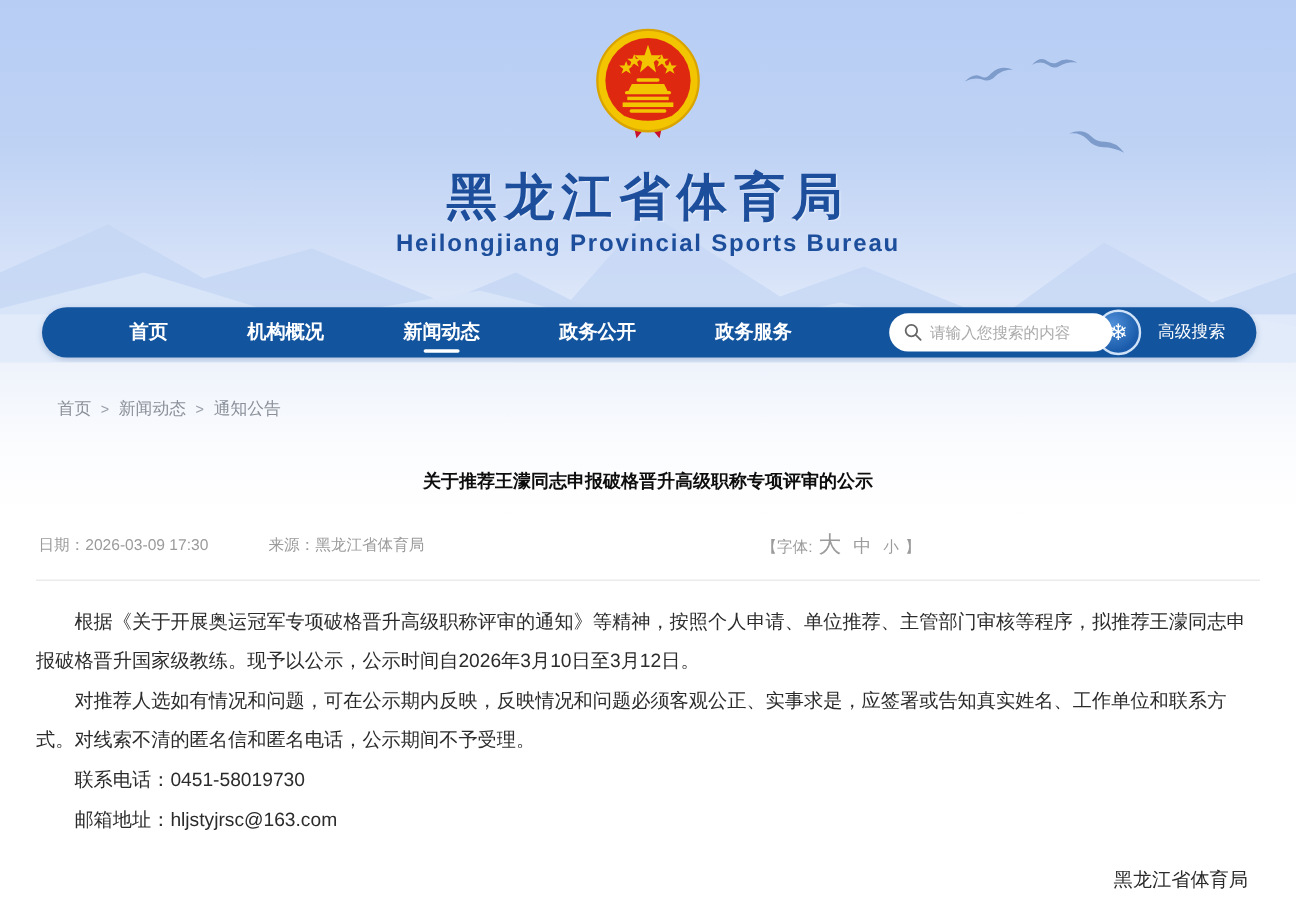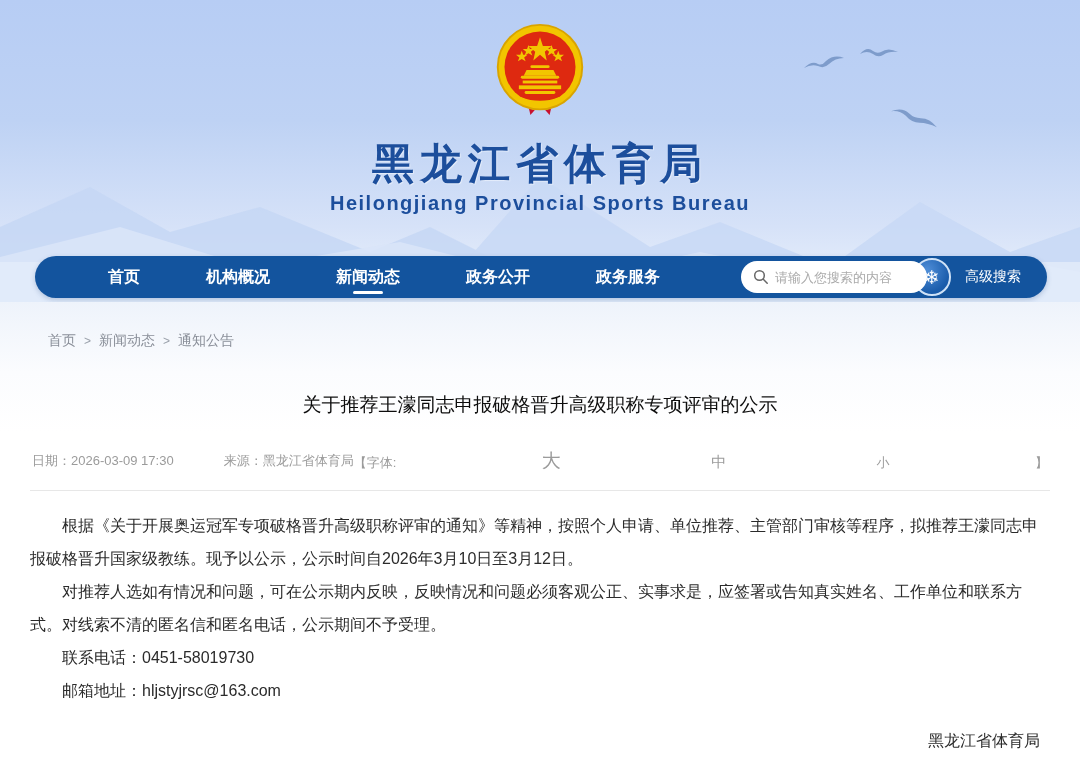--- a/index.html
+++ b/index.html
@@ -79,30 +79,30 @@
     padding:0 30px;
   }
   .breadcrumb {
     padding:30px 0 0 18px; font-size:14px; color:#8a8f99;
     display:flex; align-items:center;
   }
   .breadcrumb a { color:#8a8f99; text-decoration:none; cursor:pointer; }
   .crumb-sep { margin:0 8px; color:#9aa0aa; font-size:12px; }
 
   .article-title {
-    margin-top:42px; text-align:center; font-size:19px; font-weight:normal; color:#0d0d0d;
+    margin-top:42px; text-align:center; font-size:15px; font-weight:bold; color:#0d0d0d;
   }
 
   .meta-row {
     margin-top:30px; display:flex; align-items:center; font-size:13px; color:#9b9b9b;
     padding:0 2px;
   }
   .meta-left { display:flex; align-items:center; }
   .meta-date { margin-right:50px; }
-  .meta-center { flex:1; display:flex; justify-content:space-between; align-items:baseline; color:#9b9b9b; }
+  .meta-center { flex:1; display:flex; justify-content:center; align-items:baseline; color:#9b9b9b; }
   .font-ctl { cursor:pointer; margin:0 5px; }
   .font-large { font-size:19px; }
   .font-medium { font-size:15px; }
   .font-small { font-size:13px; }
   .meta-share { display:flex; align-items:center; }
   .share-label { margin-right:8px; }
   .share-icon {
     width:26px; height:26px; border-radius:50%; background:#dcdcdc;
     display:flex; align-items:center; justify-content:center; margin-left:7px;
     color:#fff; cursor:pointer;

